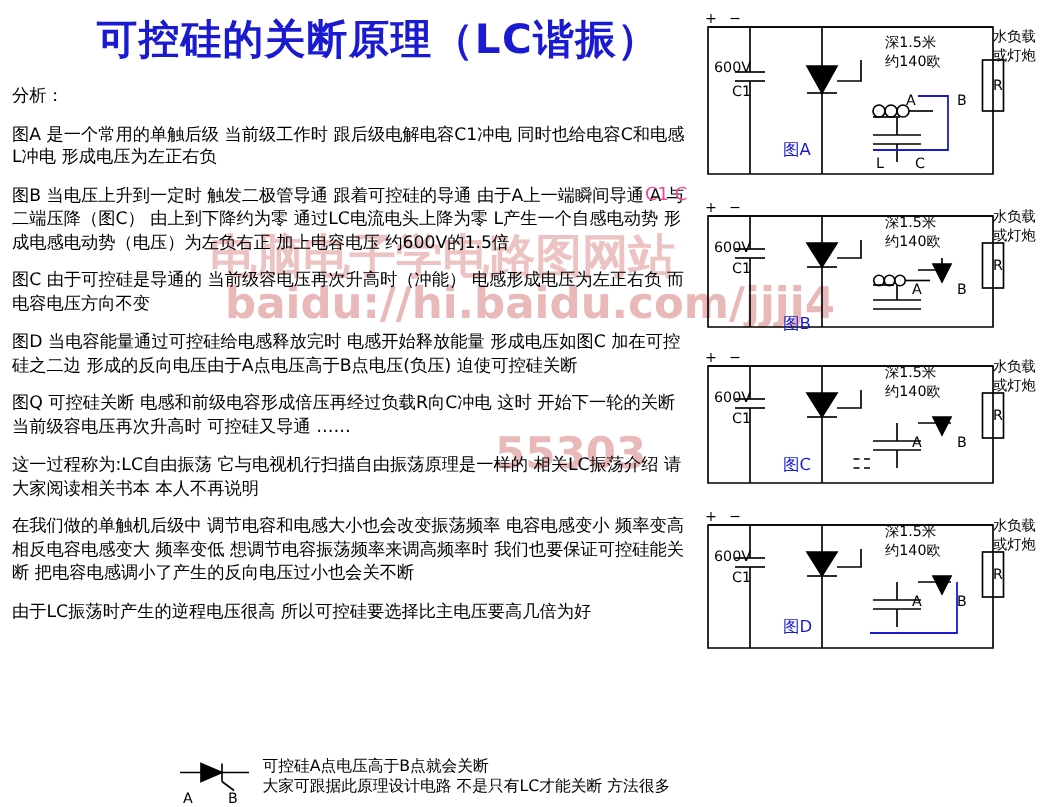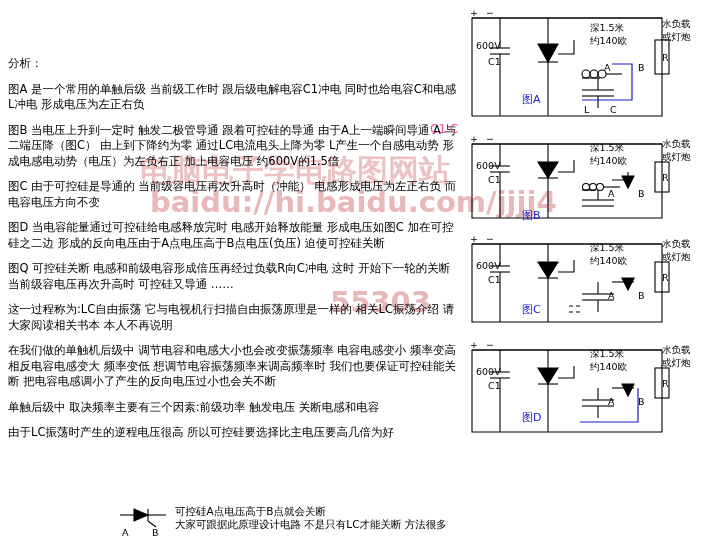--- a/index.html
+++ b/index.html
@@ -77,35 +77,35 @@
   .c1c{
     position:absolute;left:430px;top:122px;font-size:12px;color:#ec4899;
   }
   svg{display:block;}
 </style>
 </head>
 <body>
 
 <div class="page">
 
+  <div class="title">可控硅的关断原理（LC谐振）</div>
 
   <div class="watermark">电脑电子学电路图网站</div>
   <div class="watermark2">baidu://hi.baidu.com/jjjj4</div>
   <div class="watermark3">55303</div>
 
   <div class="txtcol">
     <div class="para">分析：</div>
     <div class="para">图A 是一个常用的单触后级  当前级工作时  跟后级电解电容C1冲电  同时也给电容C和电感L冲电  形成电压为左正右负</div>
     <div class="para">图B 当电压上升到一定时  触发二极管导通  跟着可控硅的导通  由于A上一端瞬间导通  A 与二端压降（图C）  由上到下降约为零  通过LC电流电头上降为零 L产生一个自感电动势  形成电感电动势（电压）为左负右正  加上电容电压  约600V的1.5倍</div>
     <div class="para">图C 由于可控硅是导通的  当前级容电压再次升高时（冲能）  电感形成电压为左正右负  而电容电压方向不变</div>
     <div class="para">图D 当电容能量通过可控硅给电感释放完时  电感开始释放能量  形成电压如图C  加在可控硅之二边  形成的反向电压由于A点电压高于B点电压(负压)  迫使可控硅关断</div>
     <div class="para">图Q 可控硅关断  电感和前级电容形成倍压再经过负载R向C冲电  这时  开始下一轮的关断  当前级容电压再次升高时  可控硅又导通  ……</div>
     <div class="para">这一过程称为:LC自由振荡  它与电视机行扫描自由振荡原理是一样的  相关LC振荡介绍  请大家阅读相关书本  本人不再说明</div>
     <div class="para">在我们做的单触机后级中  调节电容和电感大小也会改变振荡频率  电容电感变小  频率变高  相反电容电感变大  频率变低  想调节电容振荡频率来调高频率时  我们也要保证可控硅能关断  把电容电感调小了产生的反向电压过小也会关不断</div>
-    <div class="para">单触后级中  取决频率主要有三个因素:前级功率  触发电压  关断电感和电容</div>
     <div class="para">由于LC振荡时产生的逆程电压很高  所以可控硅要选择比主电压要高几倍为好</div>
   </div>
 
   <div class="c1c">C1 C</div>
 
   <div class="sch" style="top:4px;height:124px;">
     <svg width="236" height="124" viewBox="0 0 236 124">
       <g stroke="#000" stroke-width="1.1" fill="none">
 
         <path d="M10 14 L10 112 L200 112 L200 14 Z"></path>

